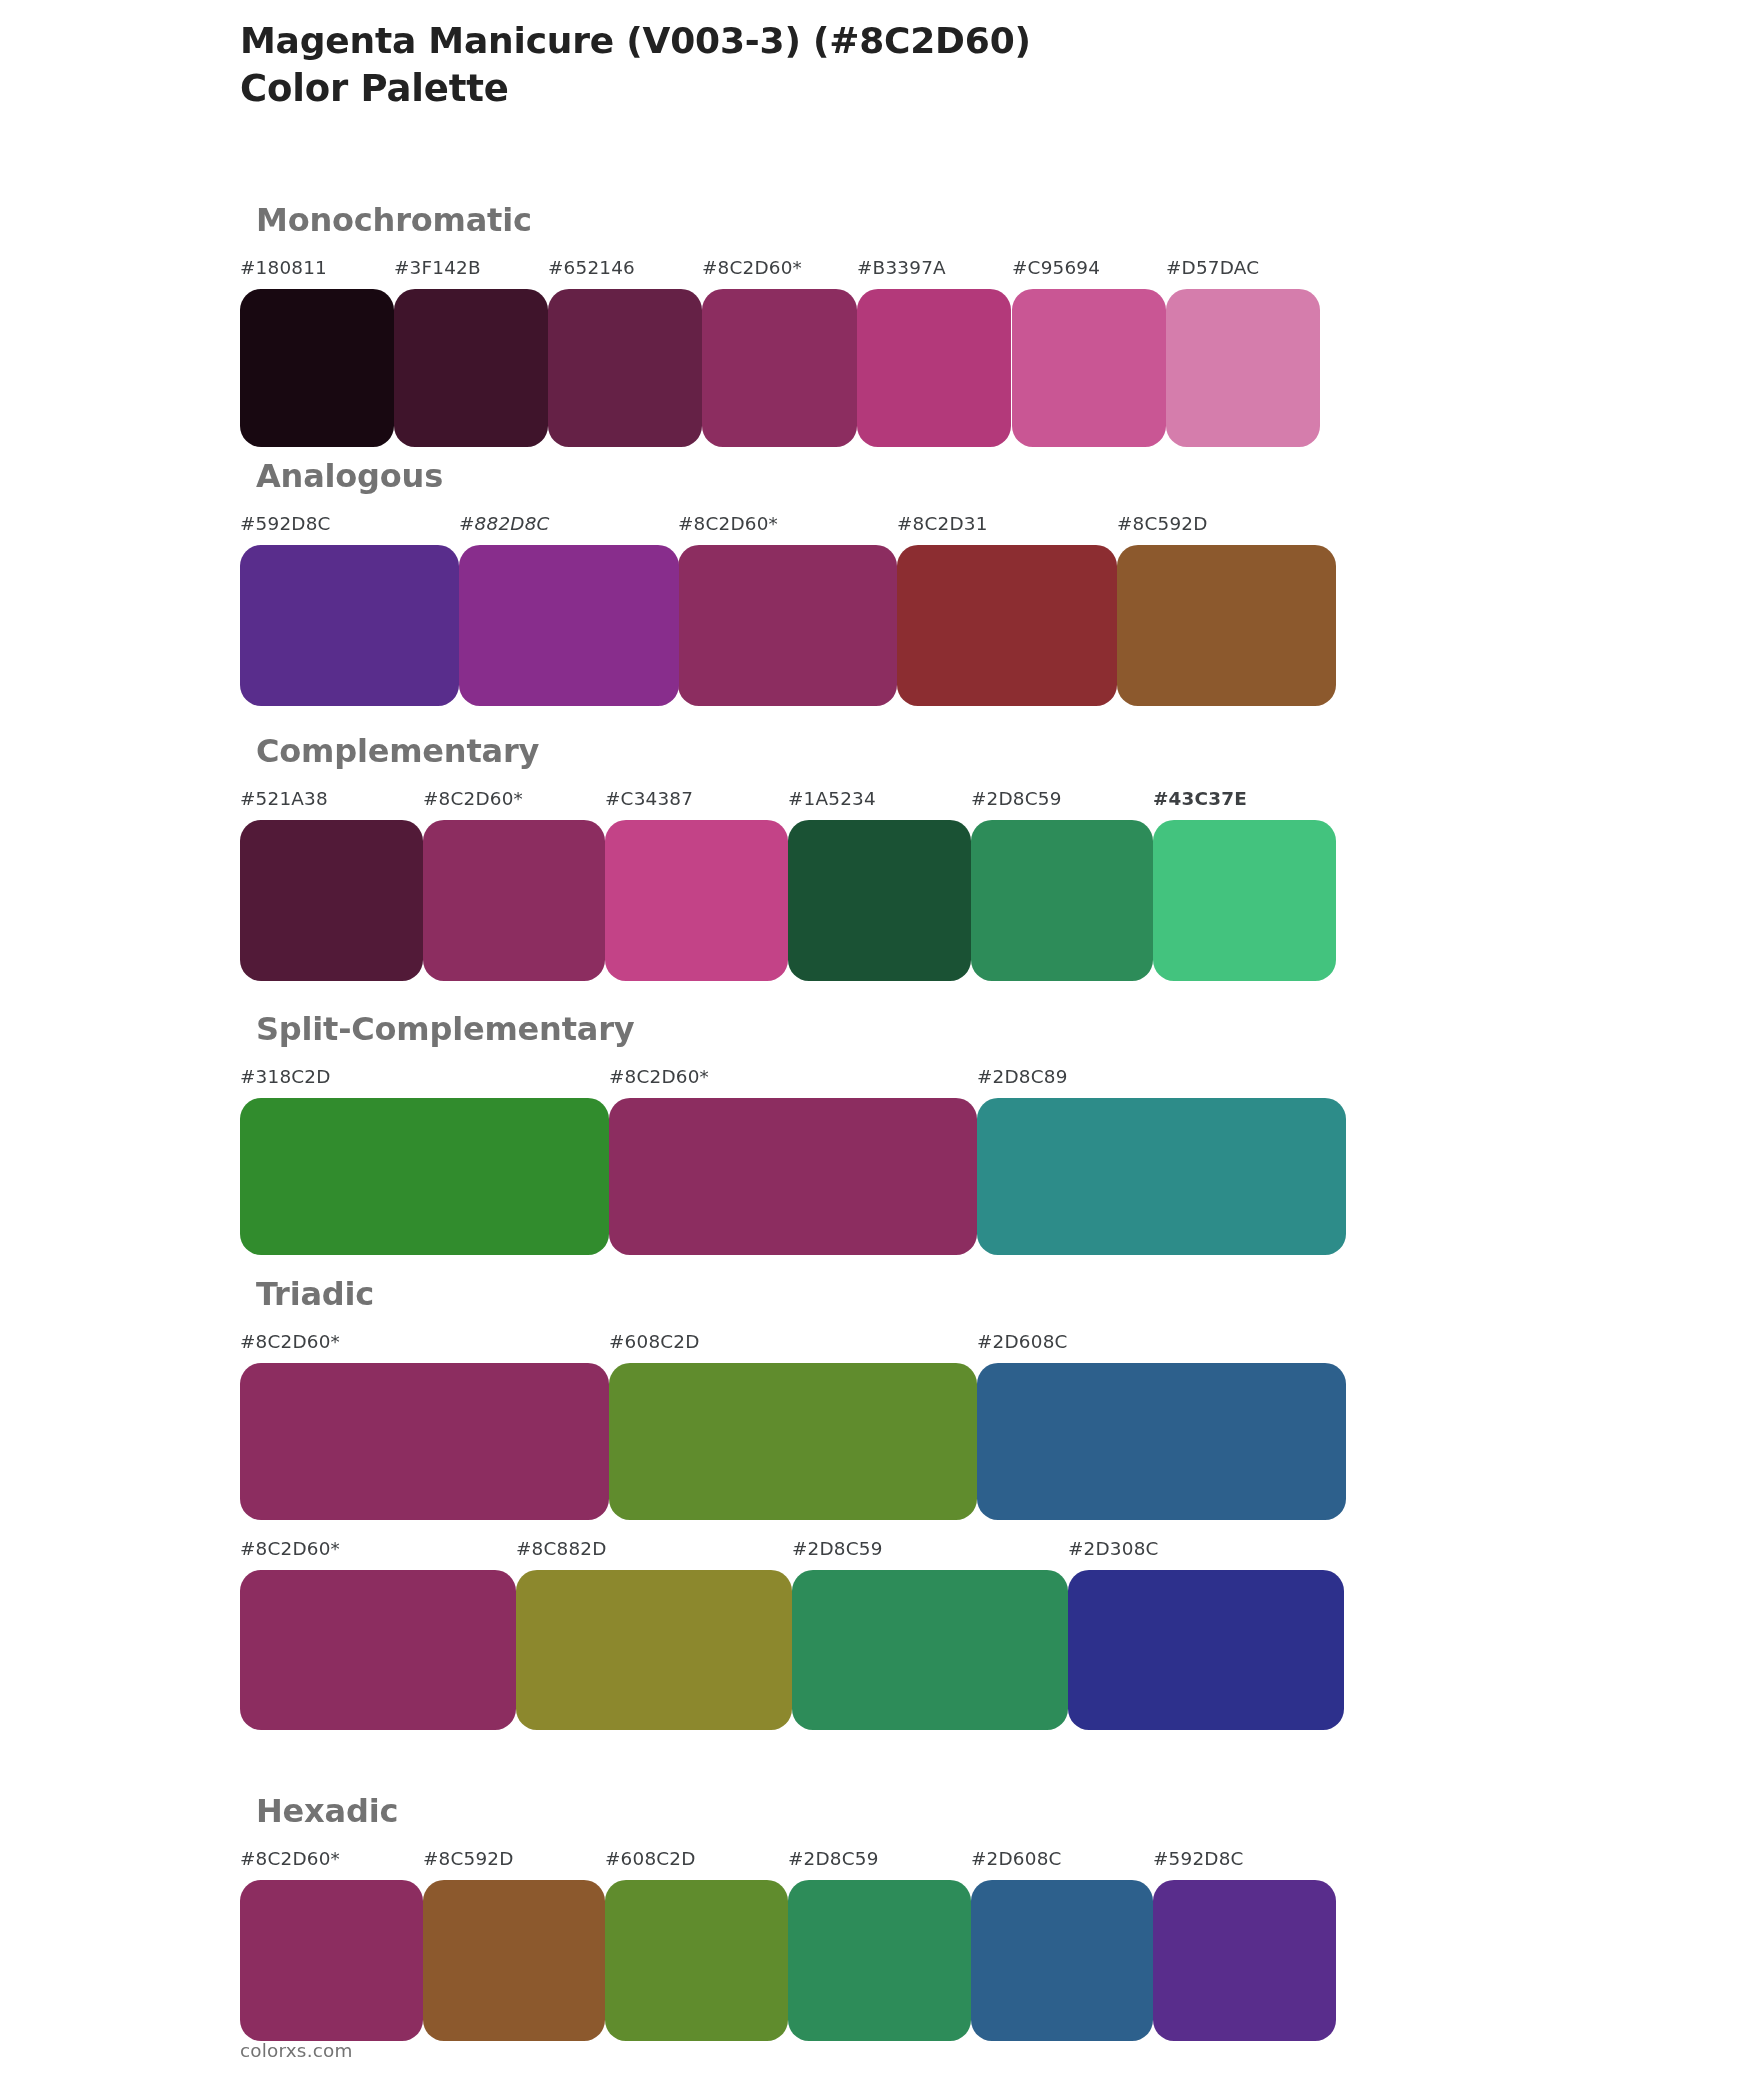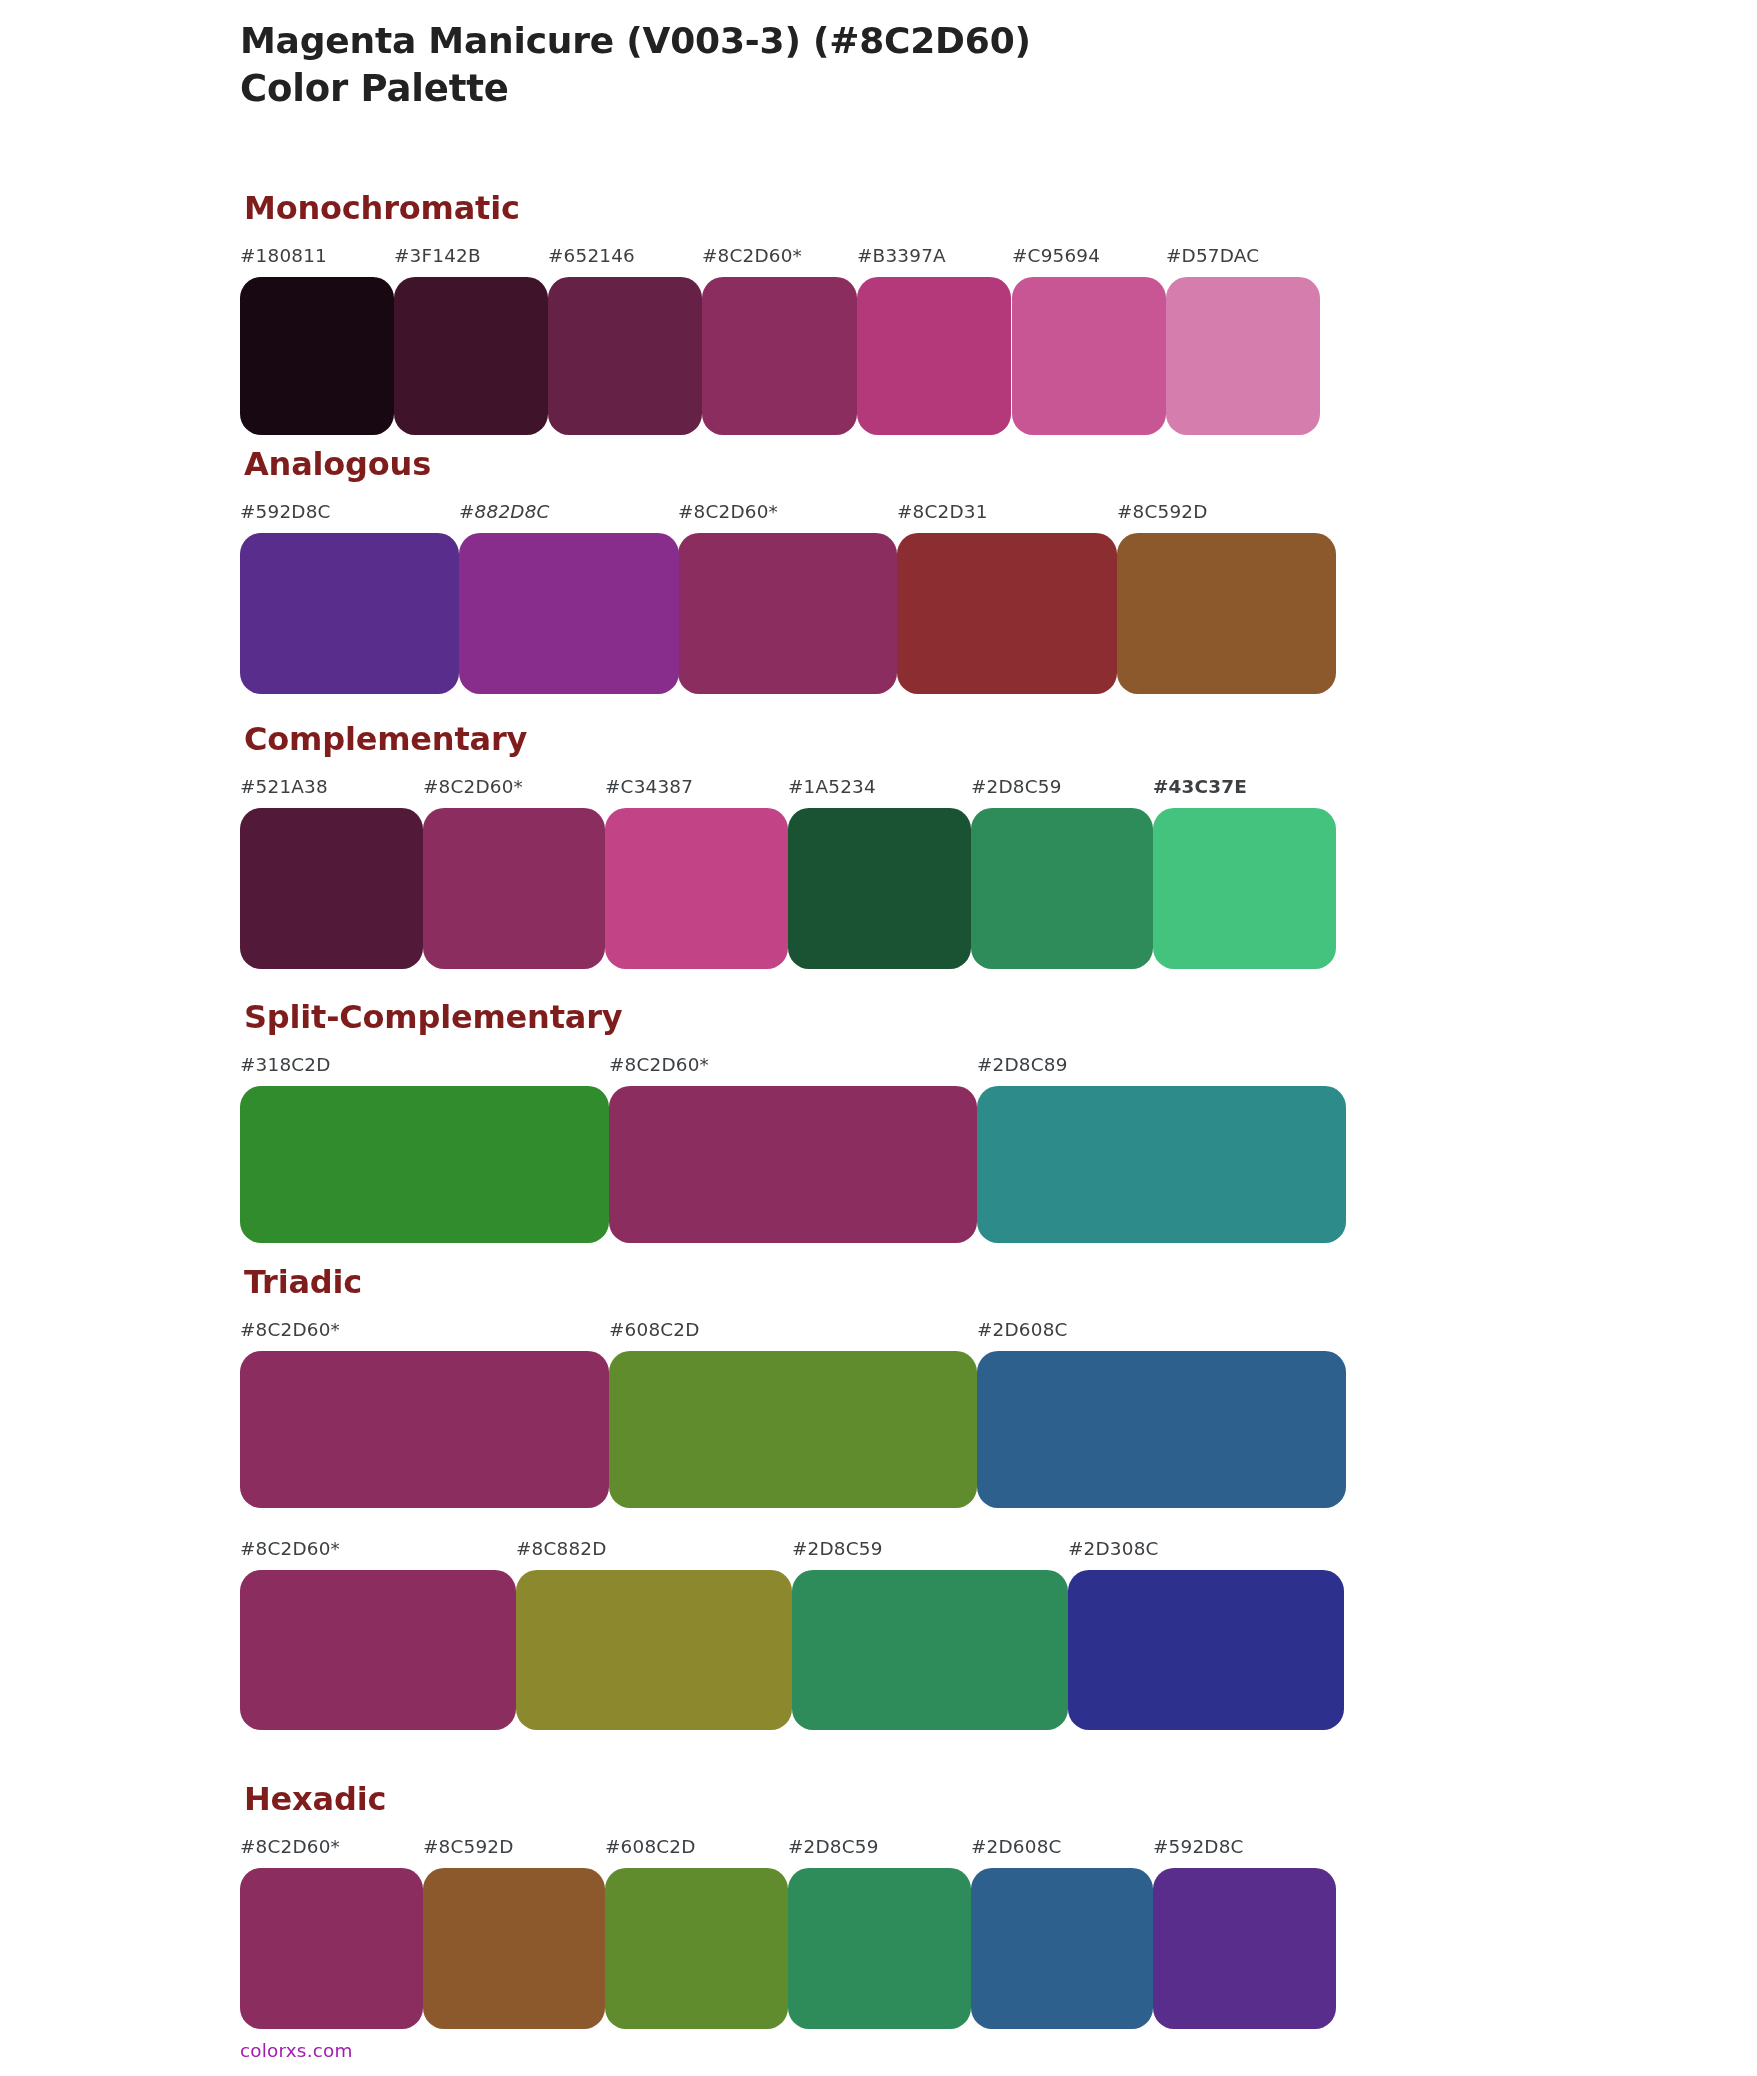--- a/index.html
+++ b/index.html
@@ -50,22 +50,22 @@
     top: 0;
     width: 1757px;
   }
   .section {
     position: absolute;
     left: 240px;
   }
   .section-title {
     font-size: 32px;
     font-weight: 700;
-    color: #7f1d1d;
-    margin: 4px;
+    color: #737373;
+    margin: 16px;
     line-height: 1;
     letter-spacing: -0.2px;
     white-space: nowrap;
   }
   .swatch-labels {
     position: relative;
     height: 27px;
     margin-top: 21px;
   }
   .swatch-label {
@@ -84,21 +84,21 @@
   .swatch {
     position: absolute;
     top: 0;
     border-radius: 21px;
   }
   .footer {
     position: absolute;
     left: 240px;
     top: 2040px;
     font-size: 18.4px;
-    color: #a21caf;
+    color: #737373;
     letter-spacing: 0.2px;
   }
 </style>
 </head>
 <body>
 
 <div class="page">
 
   <div class="header">
     <h1 class="title">Magenta Manicure (V003-3) (#8C2D60)</h1>

